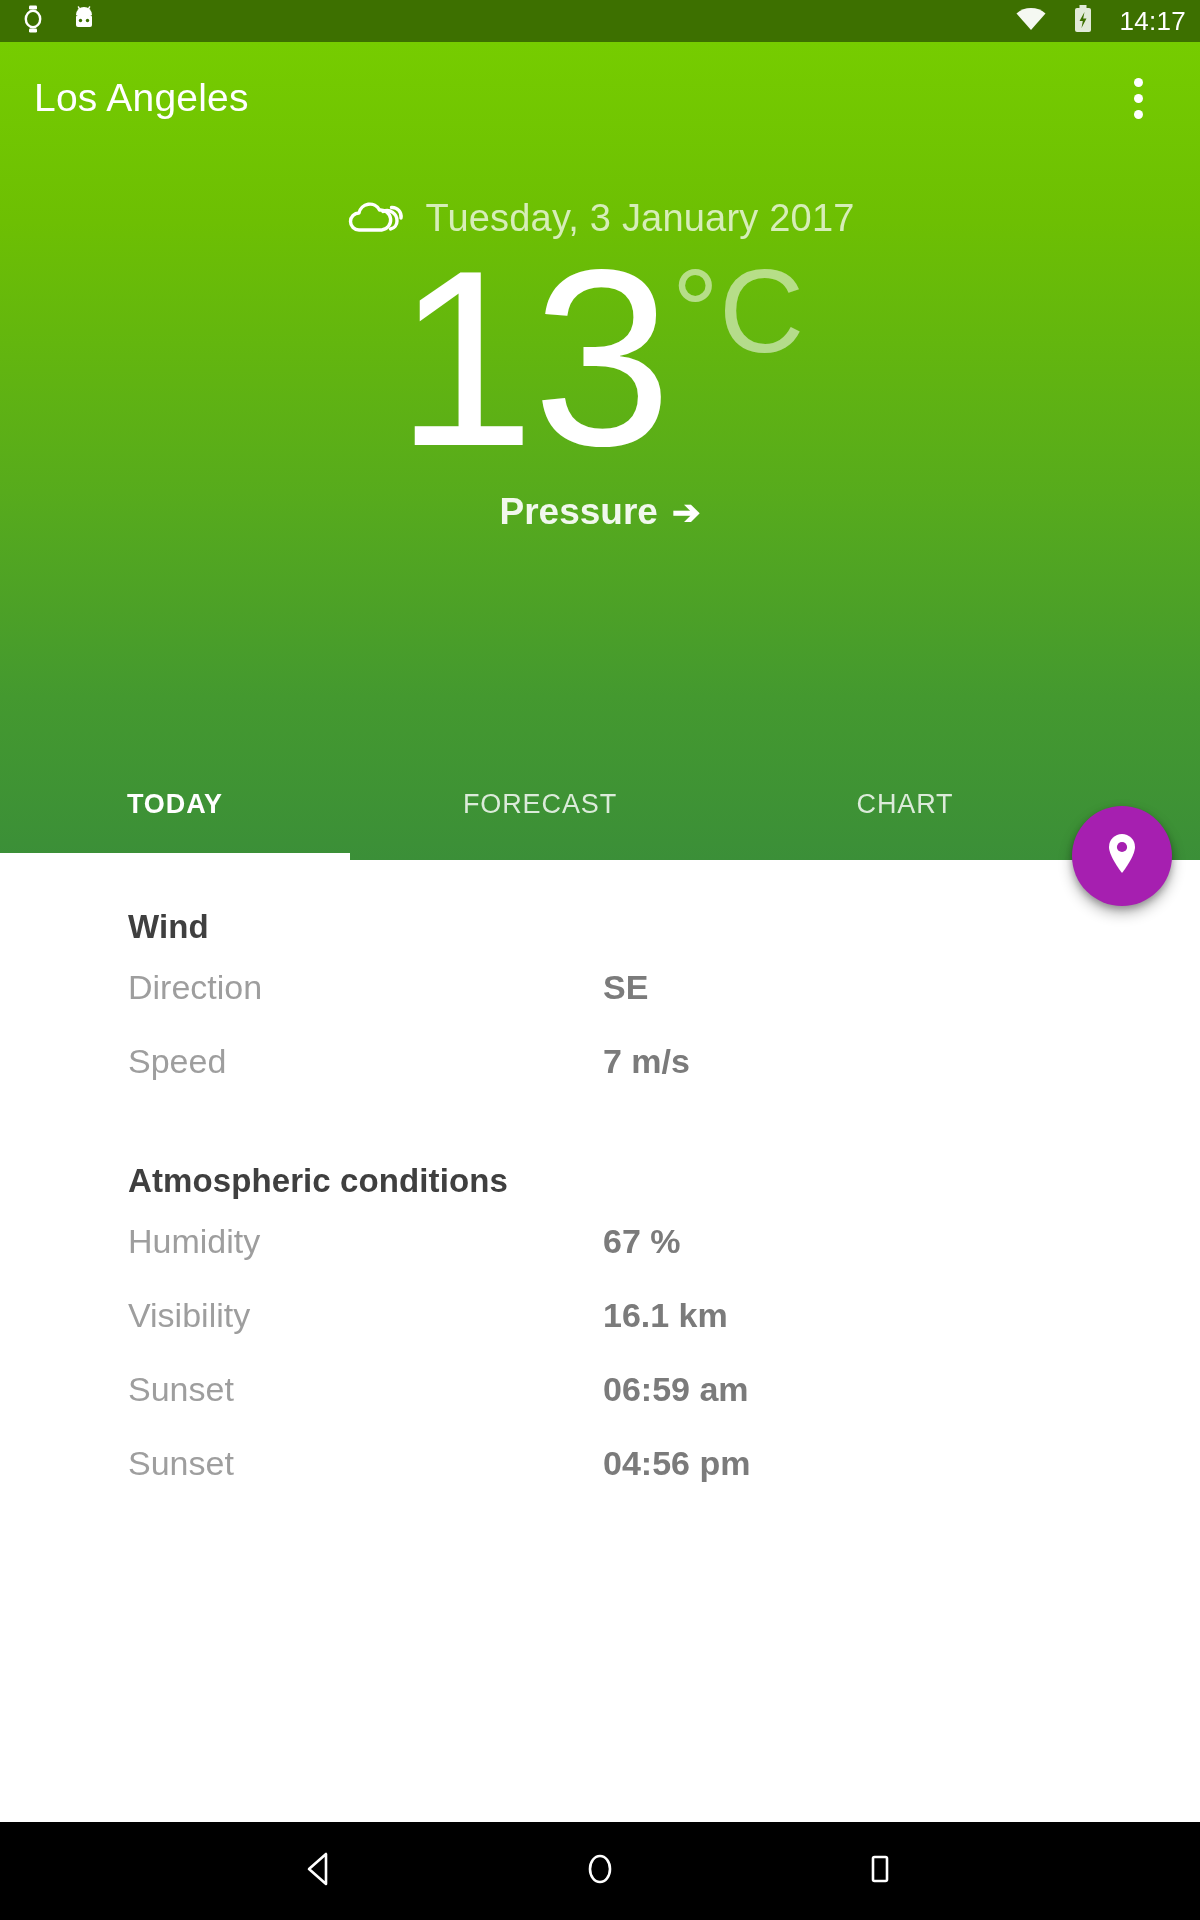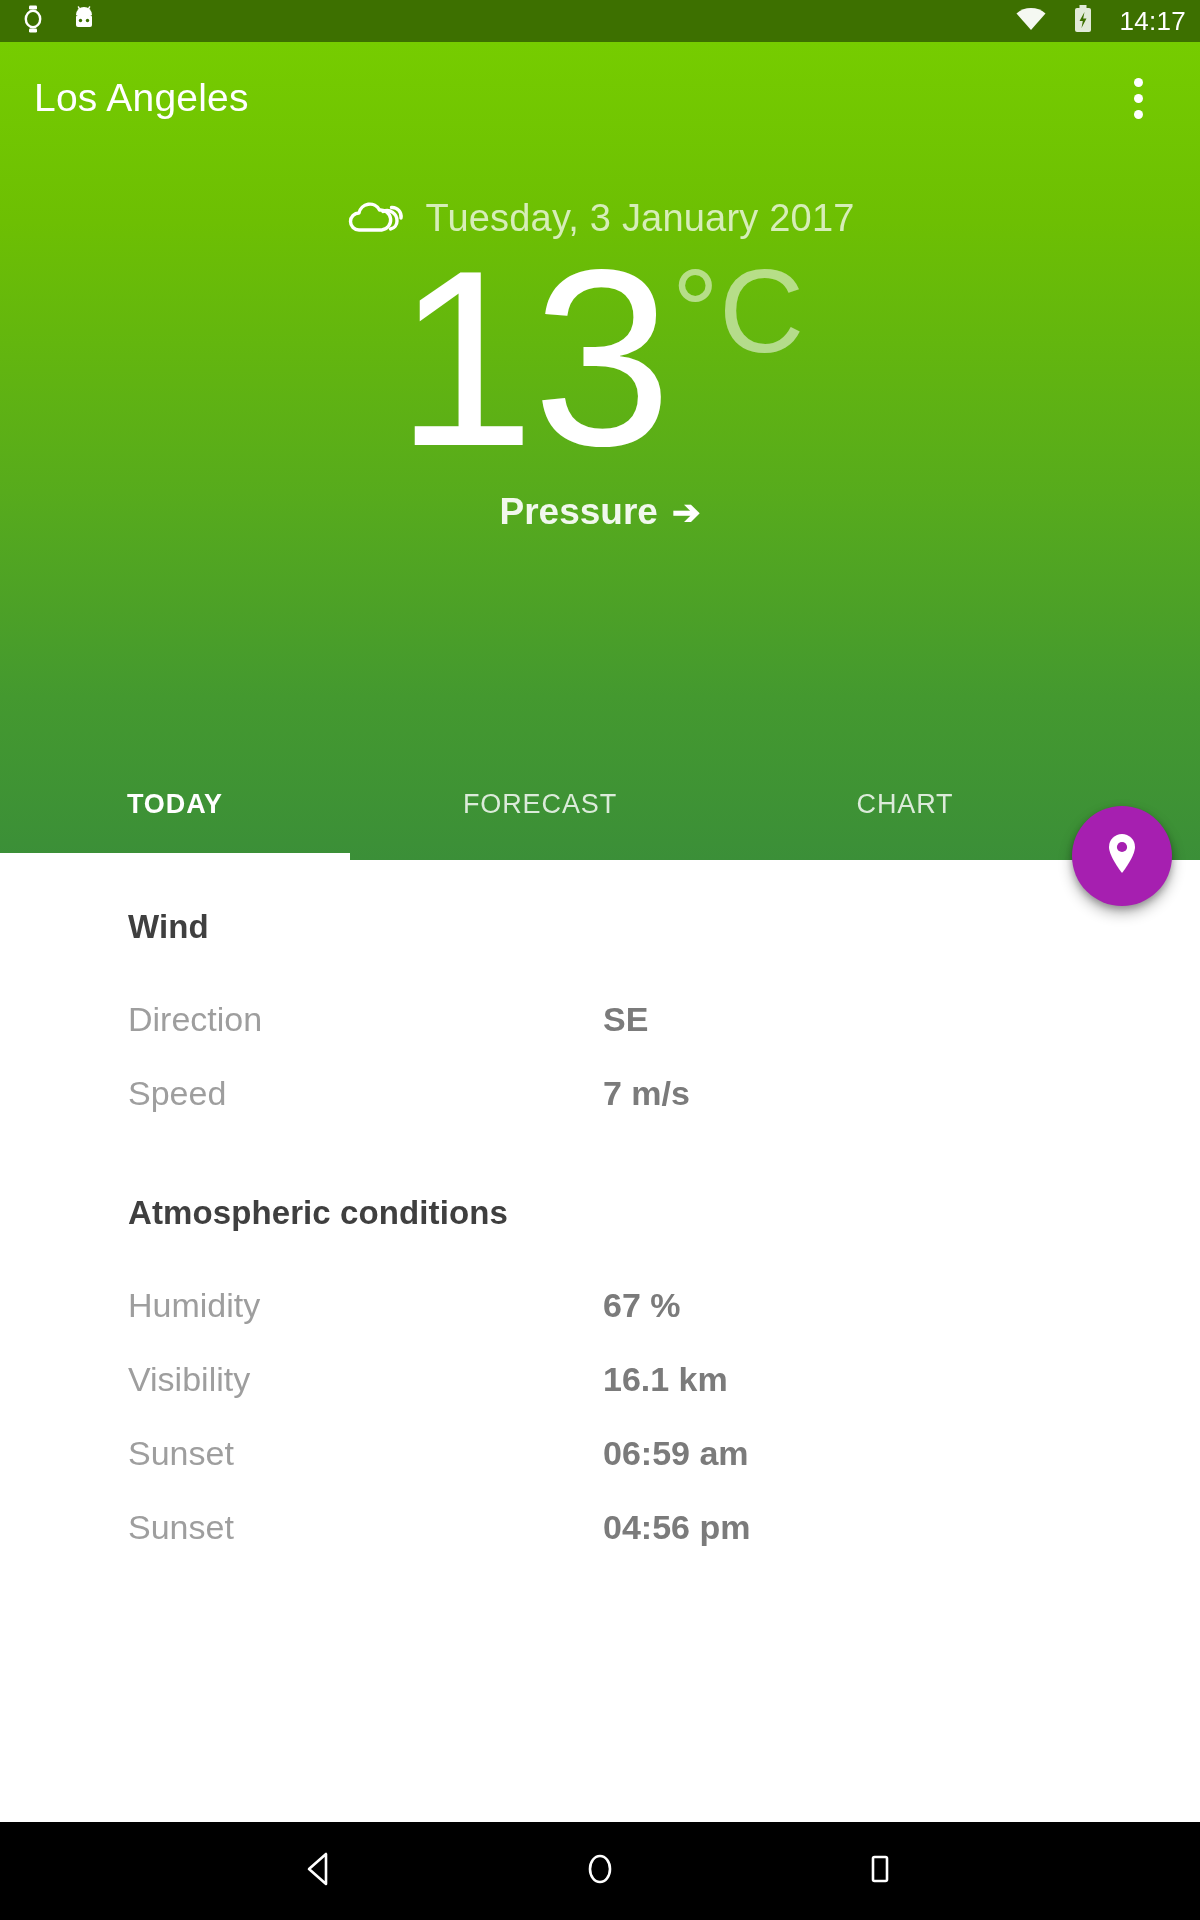--- a/index.html
+++ b/index.html
@@ -115,21 +115,21 @@
     flex:1 1 auto;
     background:#ffffff;
     padding:48px 0 0 0;
     position:relative; z-index:2;
   }
   .section-title {
     font-size:33px; font-weight:700; color:#3f3f3f;
     padding:0 128px 0 128px;
     letter-spacing:.1px;
   }
-  .rows { margin-top:54px; }
+  .rows { margin-top:22px; }
   .row {
     display:flex; align-items:baseline;
     padding:0 128px;
     height:74px;
   }
   .row-label { width:475px; font-size:34px; color:#9e9e9e; font-weight:400; }
   .row-value { font-size:34px; color:#7b7b7b; font-weight:700; }
   .section-gap { height:46px; }
 
   

